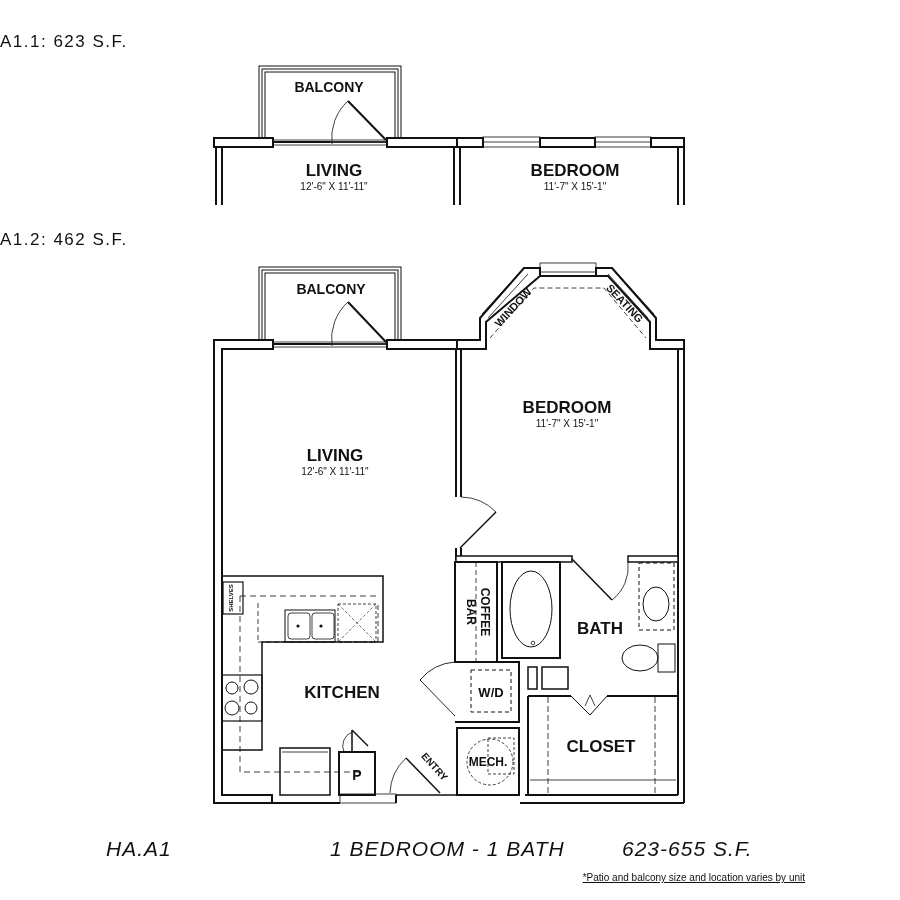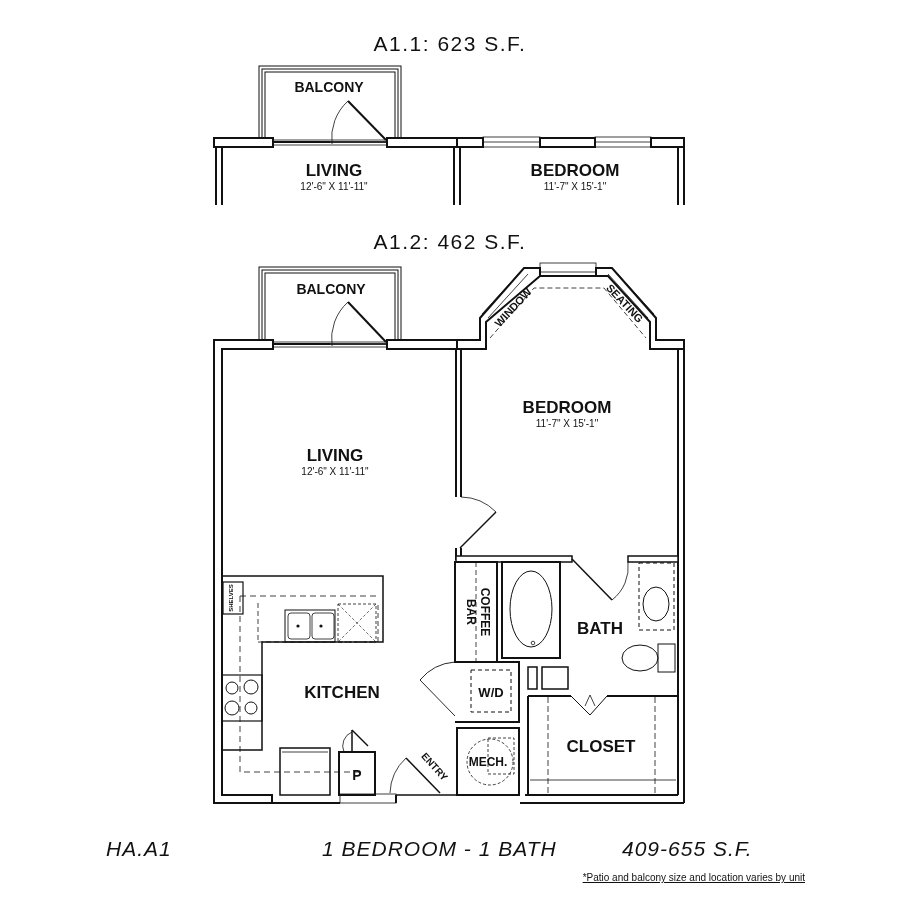--- a/index.html
+++ b/index.html
@@ -1,17 +1,17 @@
 <!DOCTYPE html>
 <html><head>
 <meta charset="utf-8">
 <style>
   html,body{margin:0;padding:0;background:#ffffff;}
   body{width:900px;height:900px;position:relative;overflow:hidden;font-family:"Liberation Sans",sans-serif;color:#111;}
-  .hdr{position:absolute;left:0;width:900px;text-align:center;font-size:21px;letter-spacing:1.5px;color:#111;}
+  .hdr{position:absolute;left:0;width:900px;font-size:17px;letter-spacing:1.5px;color:#111;}
   #plan{position:absolute;left:0;top:0;}
   .lbl{font-family:"Liberation Sans",sans-serif;font-weight:bold;fill:#111;}
   .dim{font-family:"Liberation Sans",sans-serif;font-size:10px;fill:#111;}
   .foot{position:absolute;top:837px;font-size:21px;letter-spacing:1px;color:#111;font-style:italic;}
   .note{position:absolute;top:872px;right:95px;font-size:10px;color:#111;text-decoration:underline;}
 </style>
 </head>
 <body>
 
 <div class="hdr" style="top:32px">A1.1: 623 S.F.</div>
@@ -177,15 +177,15 @@
   <text class="lbl" x="600" y="634" font-size="17" text-anchor="middle">BATH</text>
   <text class="lbl" x="342" y="698" font-size="17" text-anchor="middle">KITCHEN</text>
   <text class="lbl" x="491" y="697" font-size="13" text-anchor="middle">W/D</text>
   <text class="lbl" x="488" y="766" font-size="12" text-anchor="middle">MECH.</text>
   <text class="lbl" x="601" y="752" font-size="17" text-anchor="middle">CLOSET</text>
   <text class="lbl" x="357" y="780" font-size="14" text-anchor="middle">P</text>
   <text class="lbl" x="432" y="769" font-size="10" text-anchor="middle" transform="rotate(48 432 769)">ENTRY</text>
 </svg>
 
 <div class="foot" style="left:106px">HA.A1</div>
-<div class="foot" style="left:322px">1 BEDROOM - 1 BATH</div>
-<div class="foot" style="left:622px">409-655 S.F.</div>
+<div class="foot" style="left:330px">1 BEDROOM - 1 BATH</div>
+<div class="foot" style="left:622px">623-655 S.F.</div>
 <div class="note">*Patio and balcony size and location varies by unit</div>
 
 </body></html>

